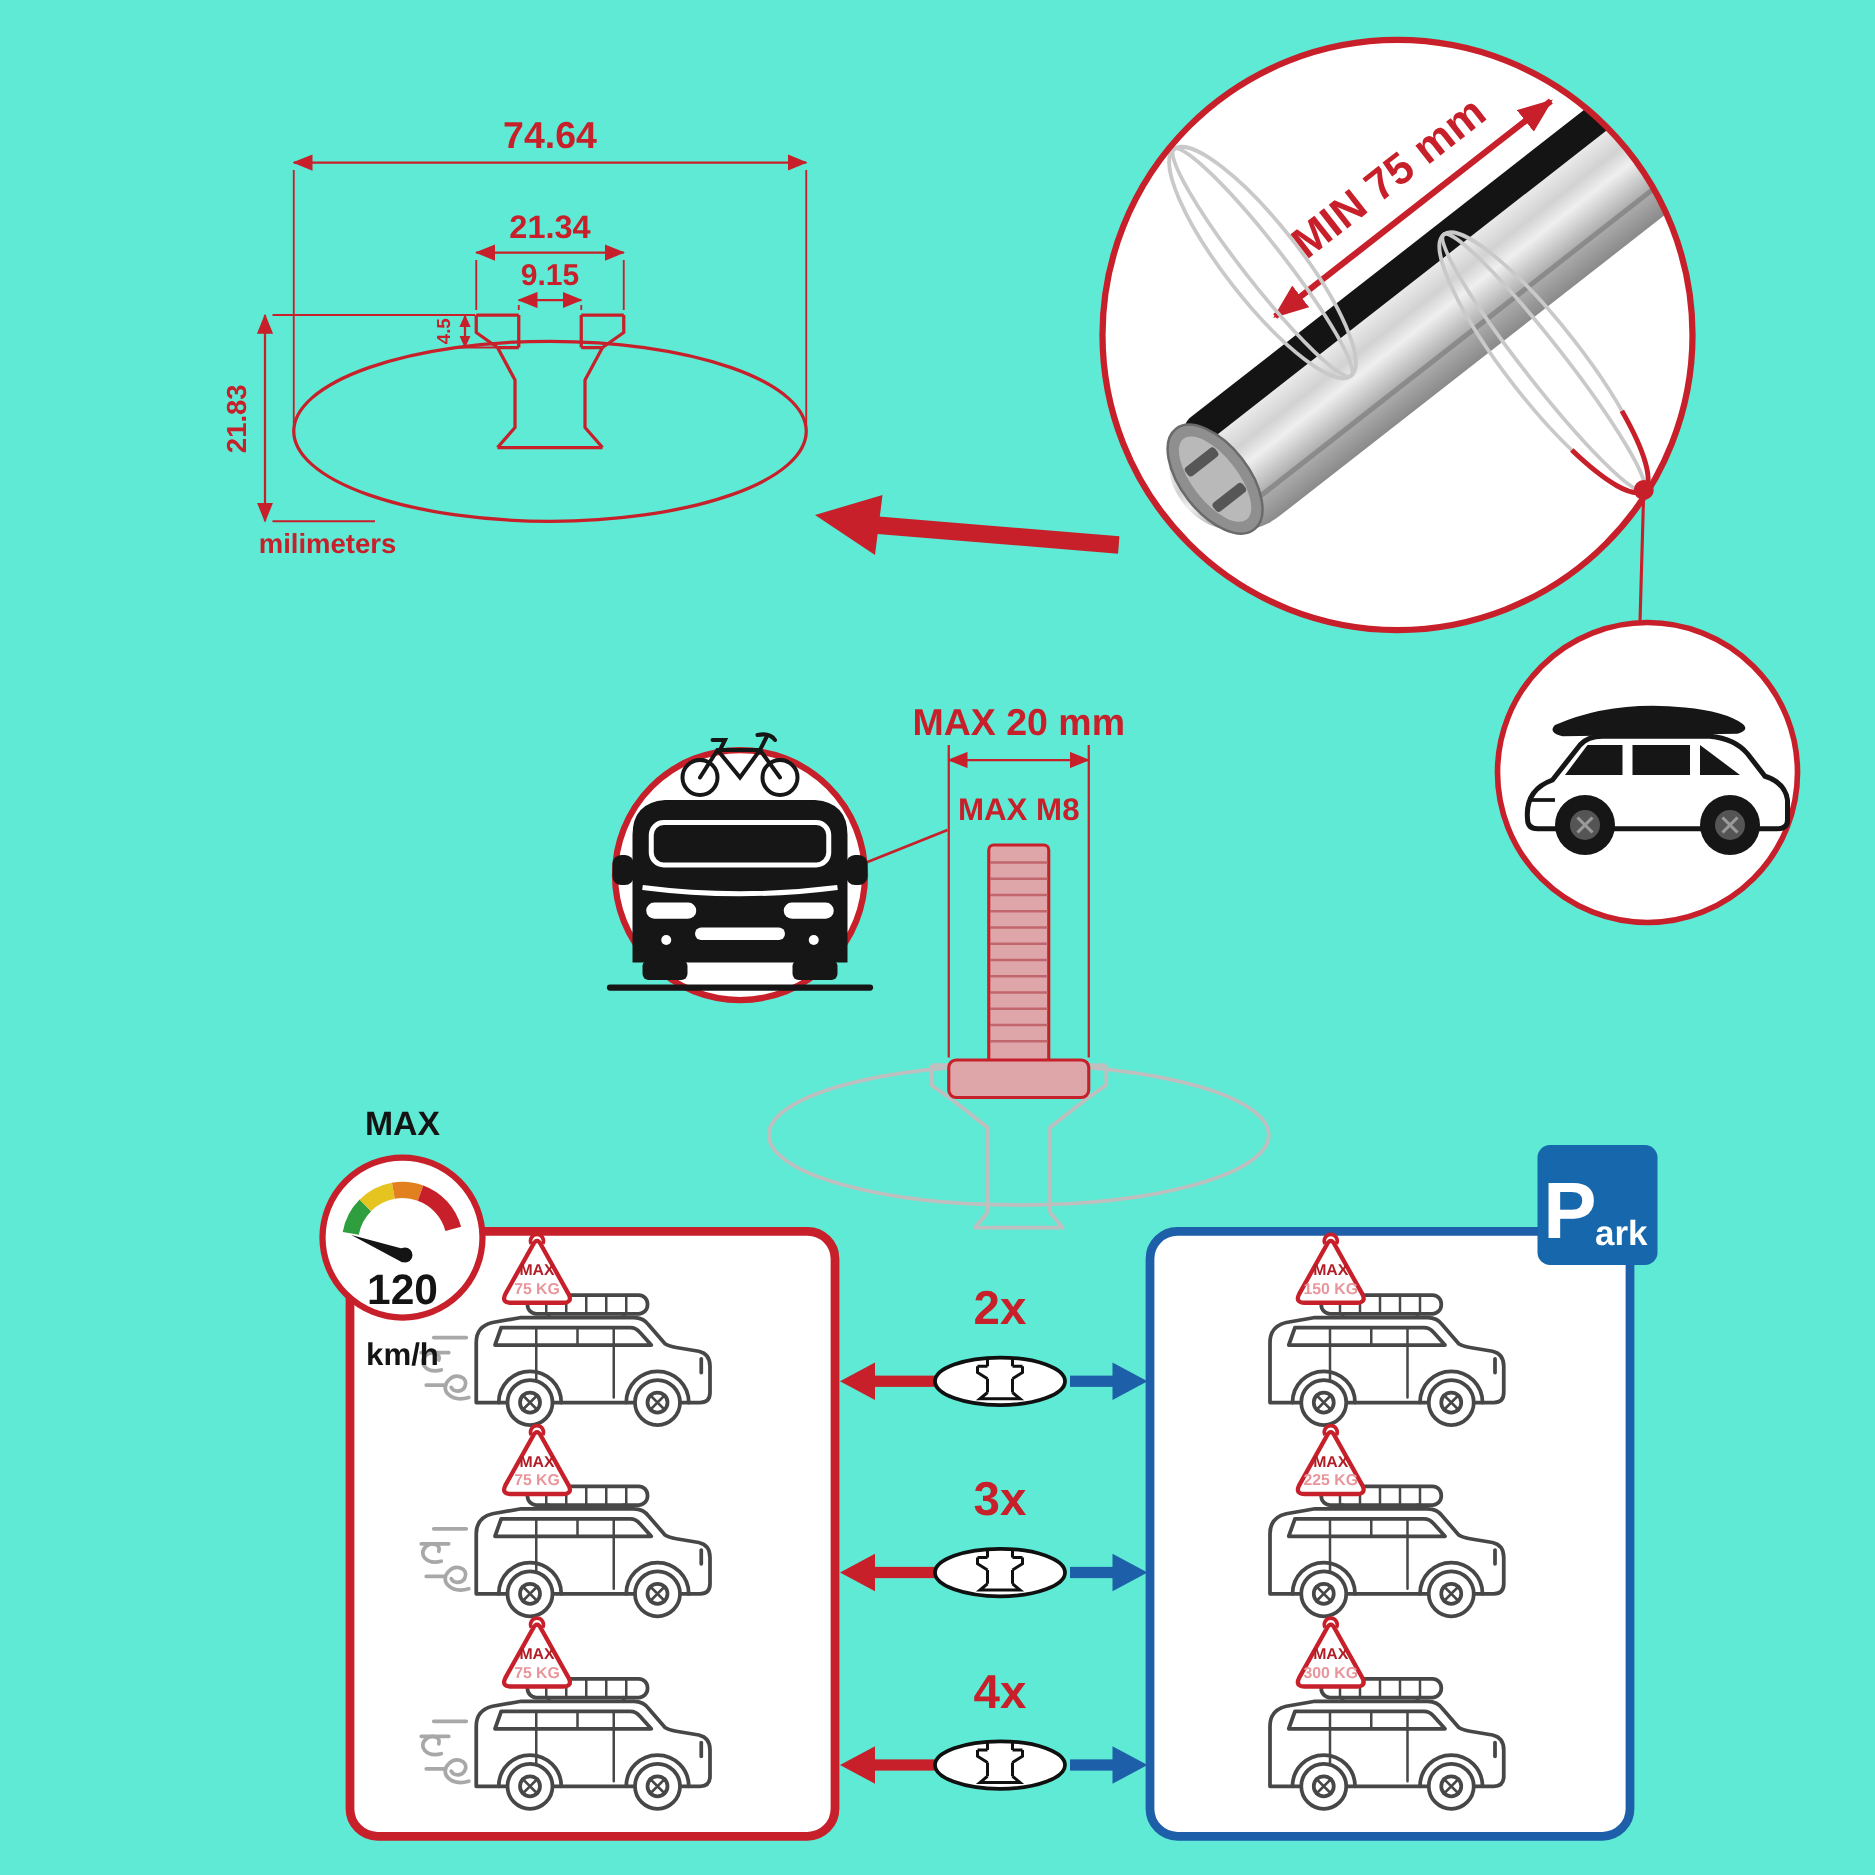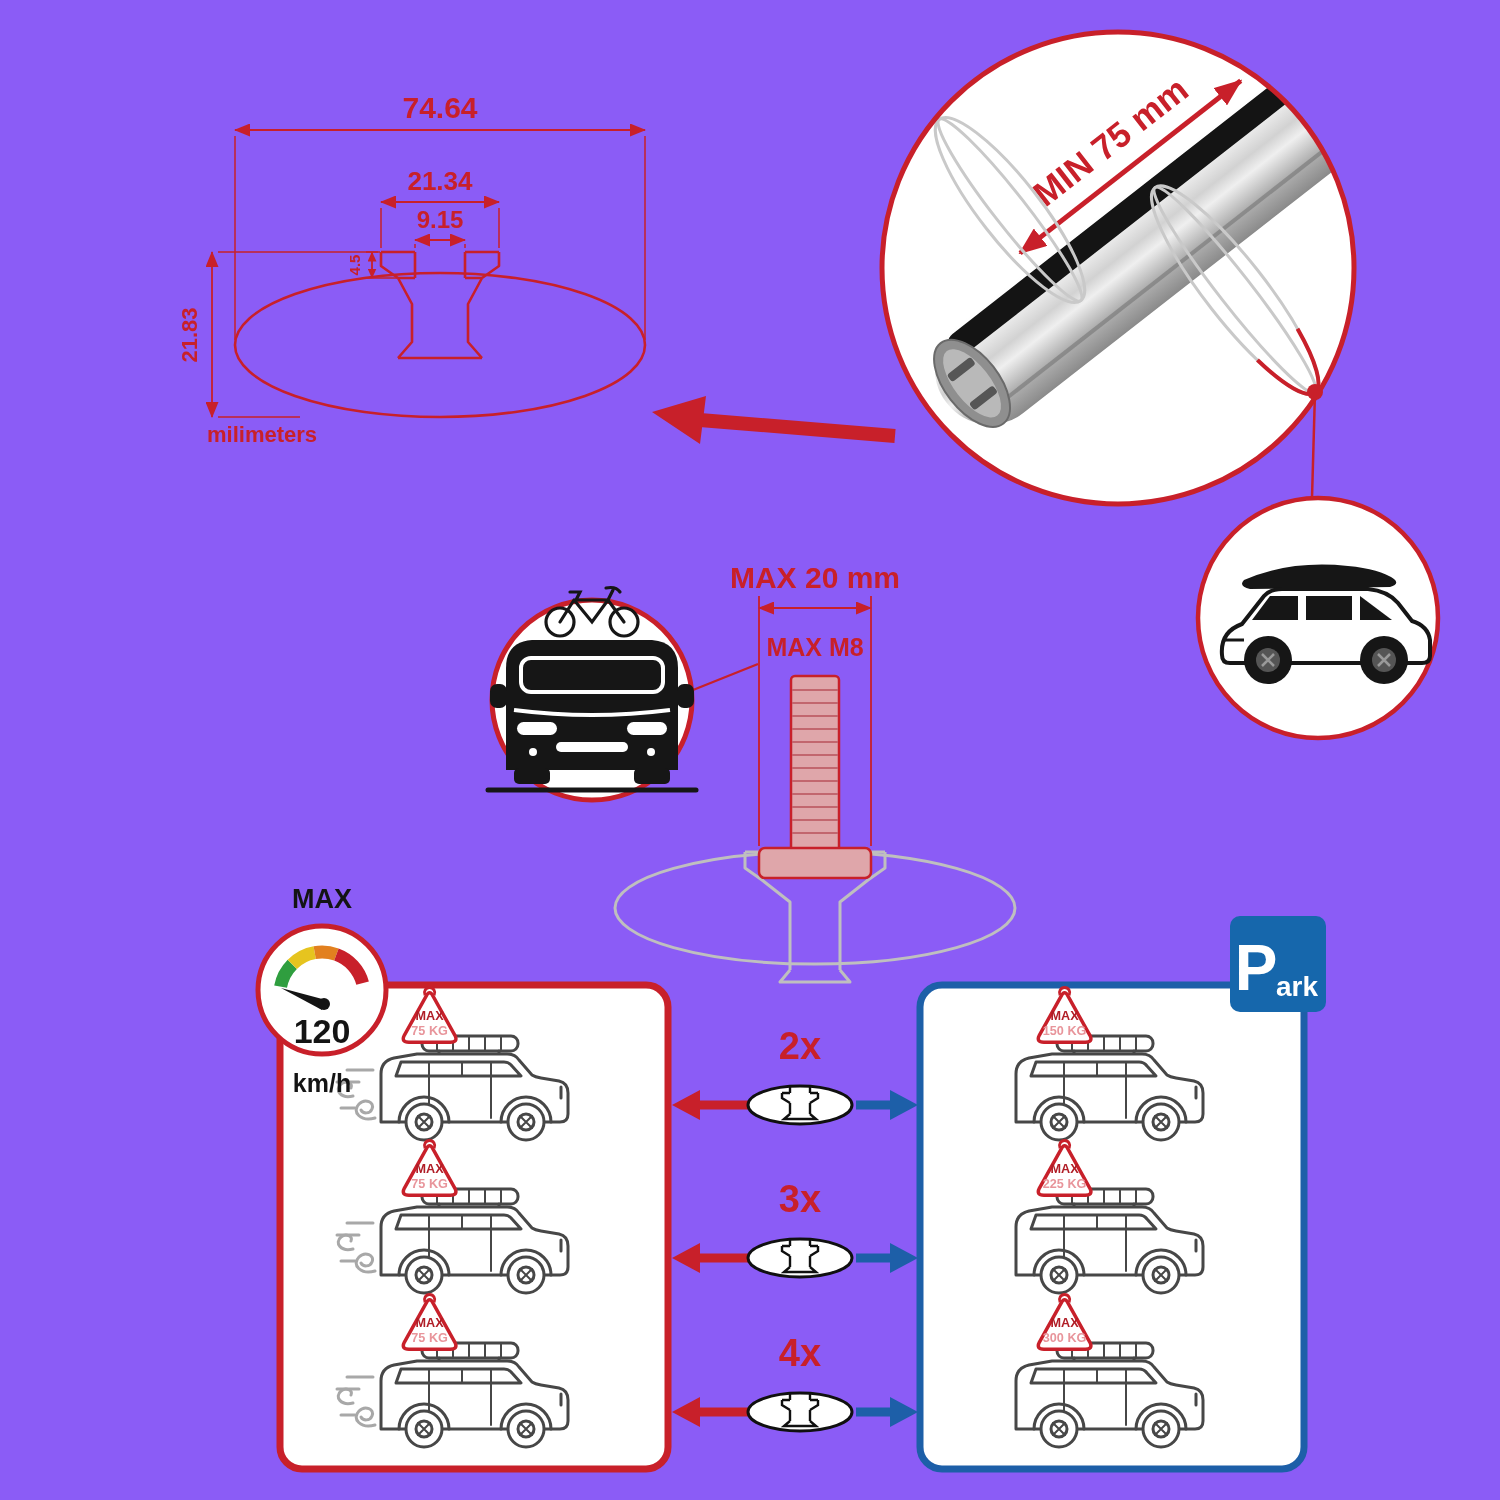--- a/index.html
+++ b/index.html
@@ -1,16 +1,16 @@
 <!DOCTYPE html>
 <html><head>
 <meta charset="utf-8">
 <style>
   html,body{margin:0;padding:0;background:#ffffff;}
-  .canvas{position:relative;width:1500px;height:1500px;background:#8b5cf6;font-family:"Liberation Sans",sans-serif;overflow:hidden;}
+  .canvas{position:relative;width:1500px;height:1500px;background:#5eead4;font-family:"Liberation Sans",sans-serif;overflow:hidden;}
   svg{position:absolute;left:0;top:0;}
   text{font-family:"Liberation Sans",sans-serif;}
   .t-red{fill:#c8202a;font-weight:700;}
   .t-dark{fill:#141414;font-weight:700;}
   .t-pink{fill:#e8959b;font-weight:700;}
   .t-dred{fill:#b01d26;font-weight:700;}
   .t-white{fill:#ffffff;font-weight:700;}
   .dim-line{stroke:#c8202a;stroke-width:1.8;fill:none;}
   .dim-ext{stroke:#c8202a;stroke-width:1.5;fill:none;}
   .profile{stroke:#c8202a;stroke-width:2.6;fill:none;stroke-linejoin:round;}

